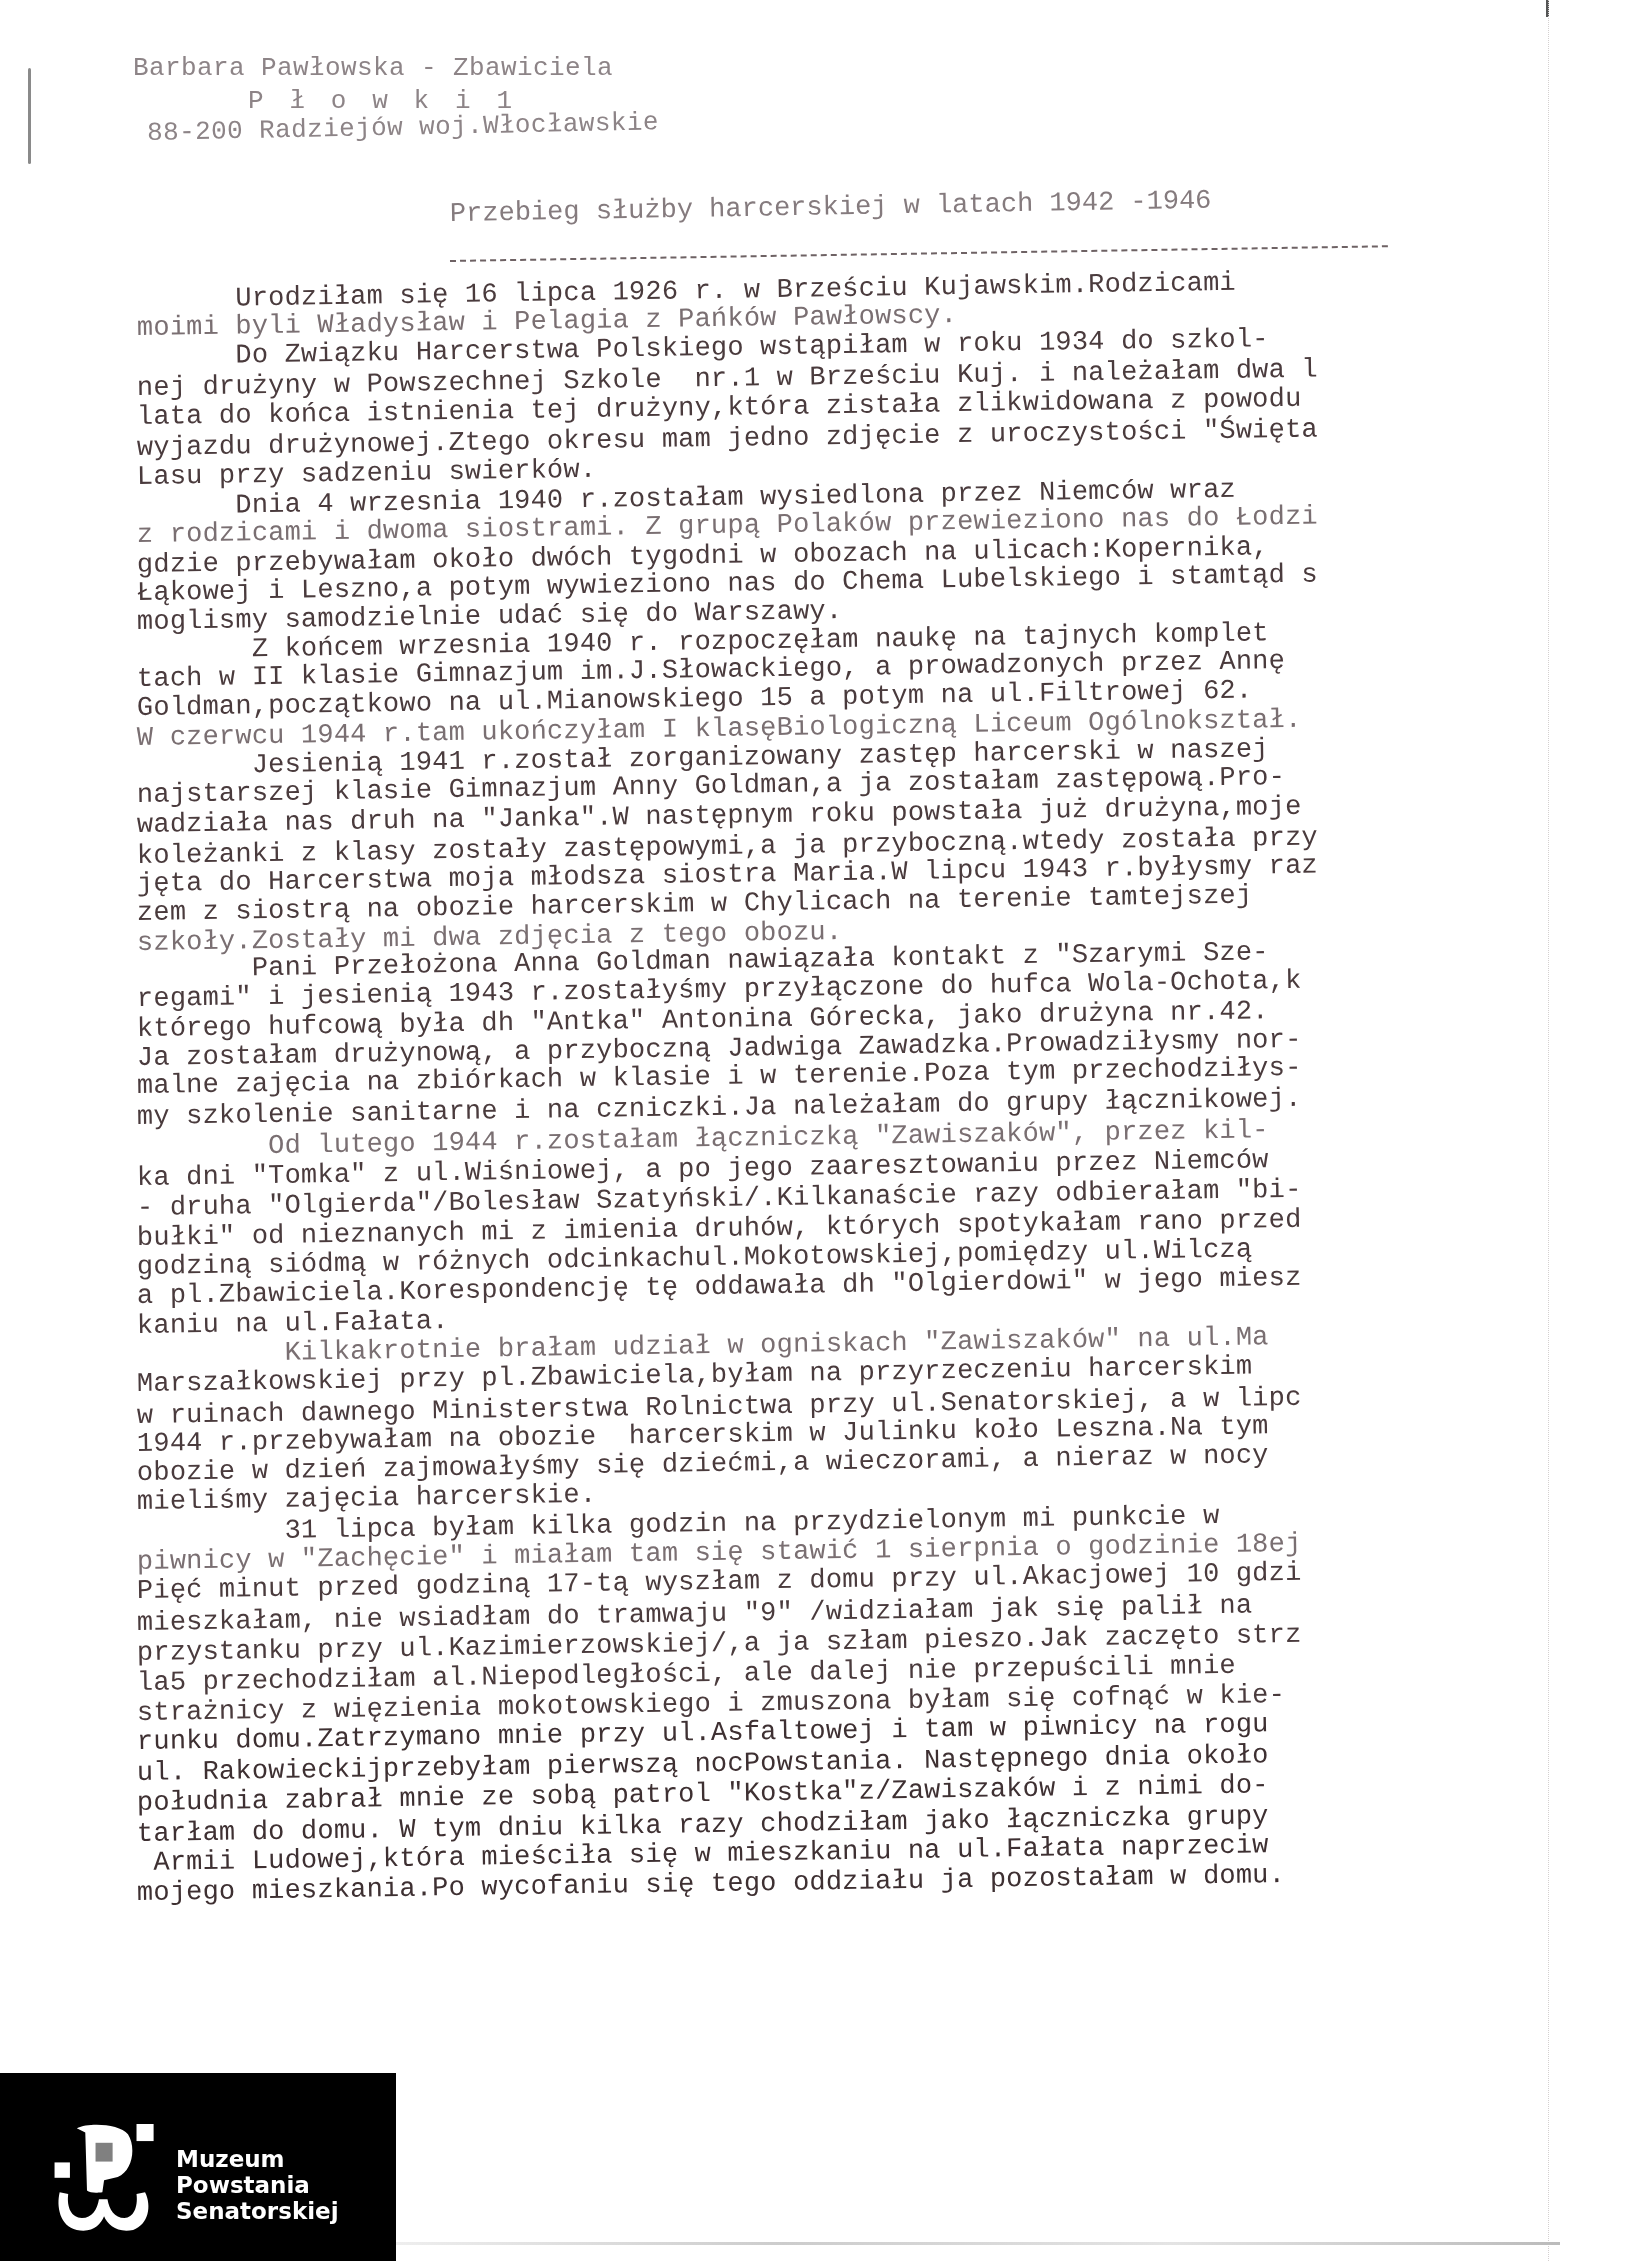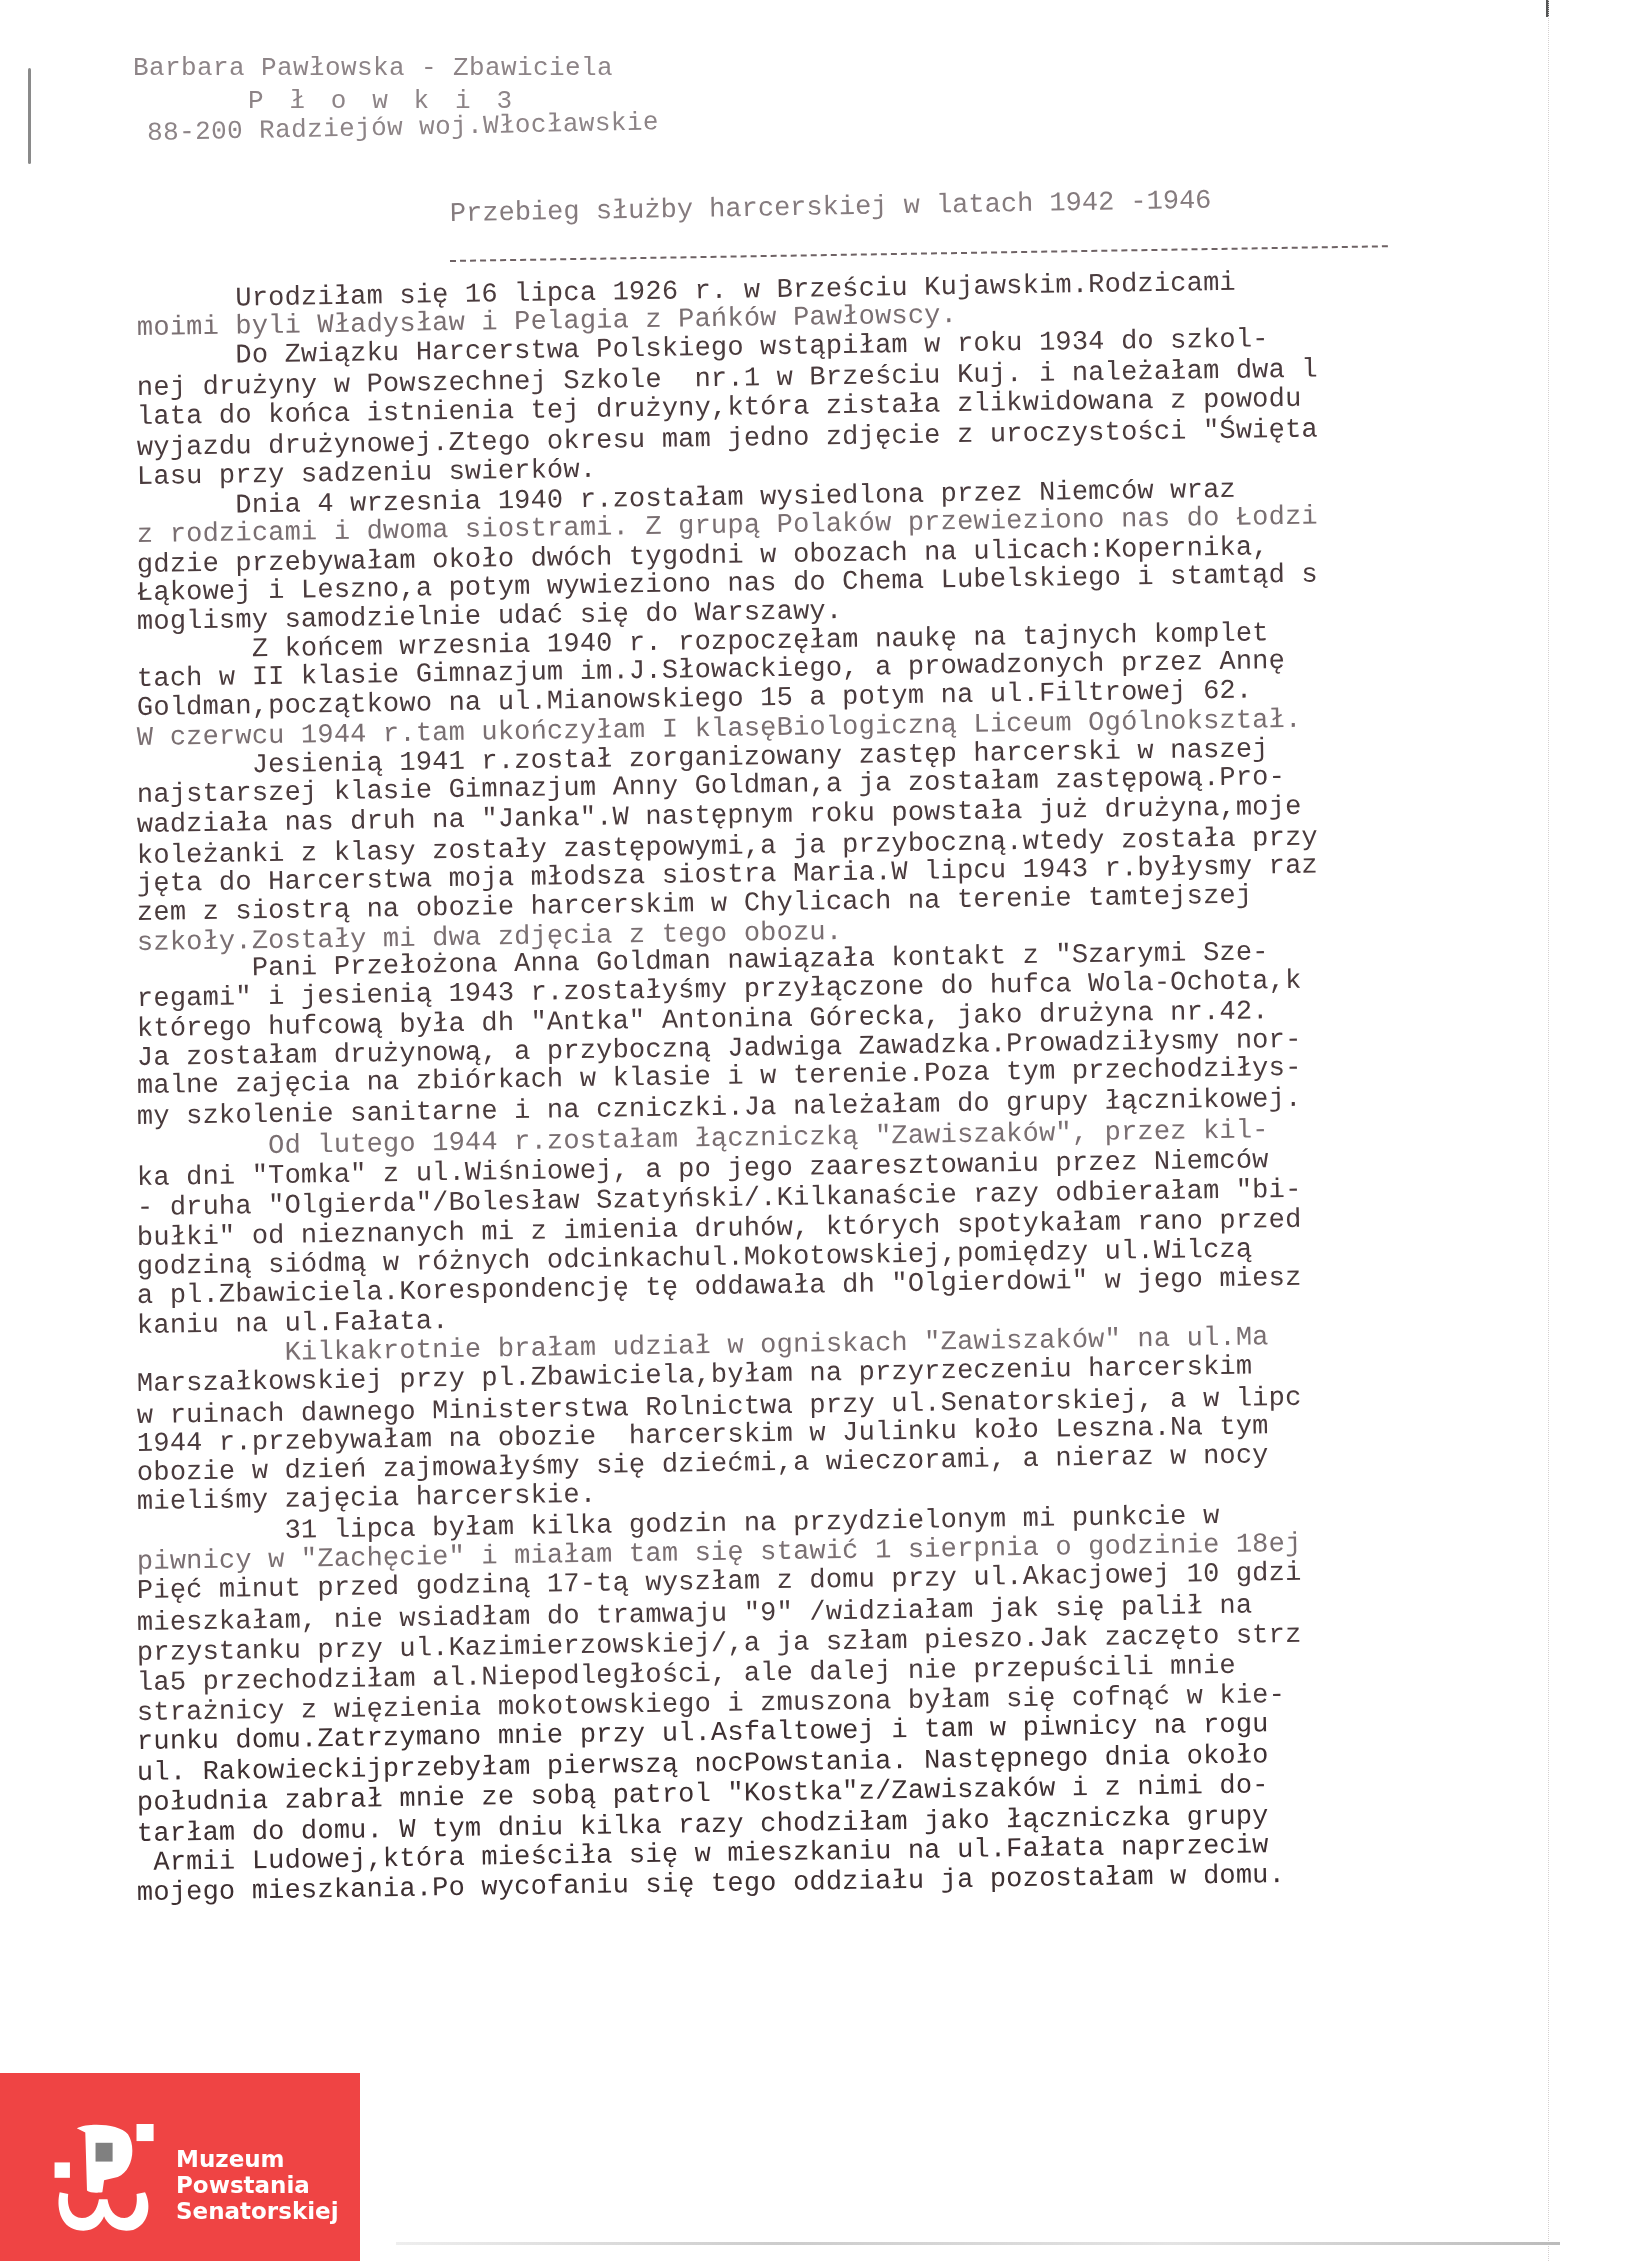--- a/index.html
+++ b/index.html
@@ -34,22 +34,22 @@
     border-top: 2.6px dashed #6e6264; transform: rotate(-0.9deg); transform-origin: left center;
   }
   .line {
     position: absolute; left: 137px; white-space: pre; font-size: 27px;
     line-height: 29px; transform: rotate(-0.9deg); transform-origin: left center;
     letter-spacing: 0.2px;
   }
   .line.light { color: #7a6f72; }
   .line.dark { color: #3e3032; }
   .logo-box {
-    position: absolute; left: 0; top: 2073px; width: 360px; height: 188px;
-    background: #ef4444;
+    position: absolute; left: 0; top: 2073px; width: 396px; height: 188px;
+    background: #000000;
   }
   .logo-mark { position: absolute; left: 51px; top: 51px; width: 107px; height: 111px; }
   .logo-text {
     position: absolute; left: 176px; top: 73px; color: #ffffff;
     font-family: "DejaVu Sans", sans-serif; font-weight: bold; font-size: 23px; line-height: 26px;
   }
   .logo-text div { white-space: pre; }
   .bottom-shadow {
     position: absolute; left: 396px; top: 2242px; width: 1164px; height: 2.6px;
     background: linear-gradient(90deg, #eee, #ccc, #e4e4e4, #bbb);
@@ -57,21 +57,21 @@
 </style>
 </head>
 <body>
 
 <div class="top-mark"></div>
 <div class="paper-edge-right"></div>
 <div class="margin-bar"></div>
 
 <div>
   <div class="header-line" style="left:133px; top:53px;">Barbara Pawłowska - Zbawiciela</div>
-  <div class="header-line" style="left:248px; top:86px; letter-spacing:5.1px;">P ł o w k i 3</div>
+  <div class="header-line" style="left:248px; top:86px; letter-spacing:5.1px;">P ł o w k i 1</div>
   <div class="header-line" style="left:147px; top:118px; transform:rotate(-1.2deg); transform-origin:left center;">88-200 Radziejów woj.Włocławskie</div>
 </div>
 
 <div class="title">Przebieg służby harcerskiej w latach 1942 -1946</div>
 <div class="title-rule"></div>
 
 <div id="body-text">
     <div class="line" style="top: 286px;">      Urodziłam się 16 lipca 1926 r. w Brześciu Kujawskim.Rodzicami</div>
     <div class="line light" style="top: 314px;">moimi byli Władysław i Pelagia z Pańków Pawłowscy.</div>
     <div class="line" style="top: 343px;">      Do Związku Harcerstwa Polskiego wstąpiłam w roku 1934 do szkol-</div>

